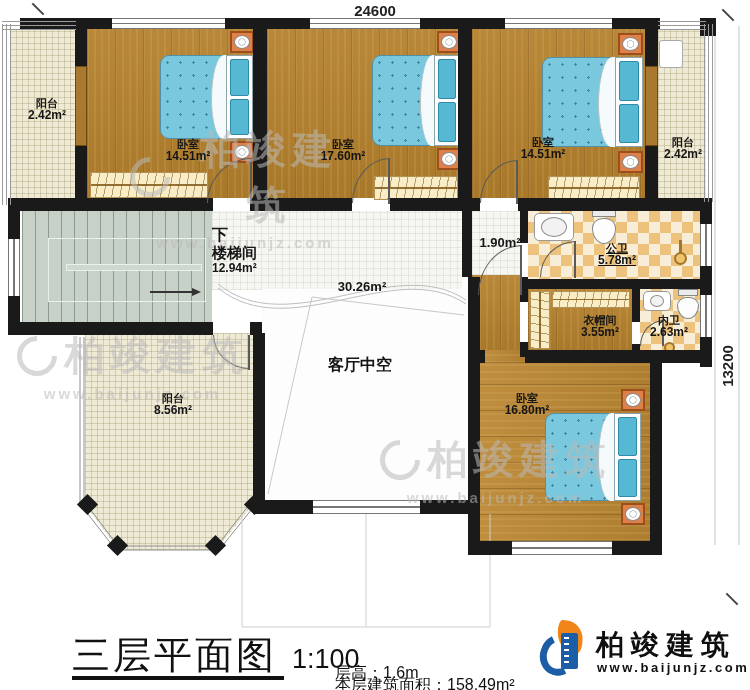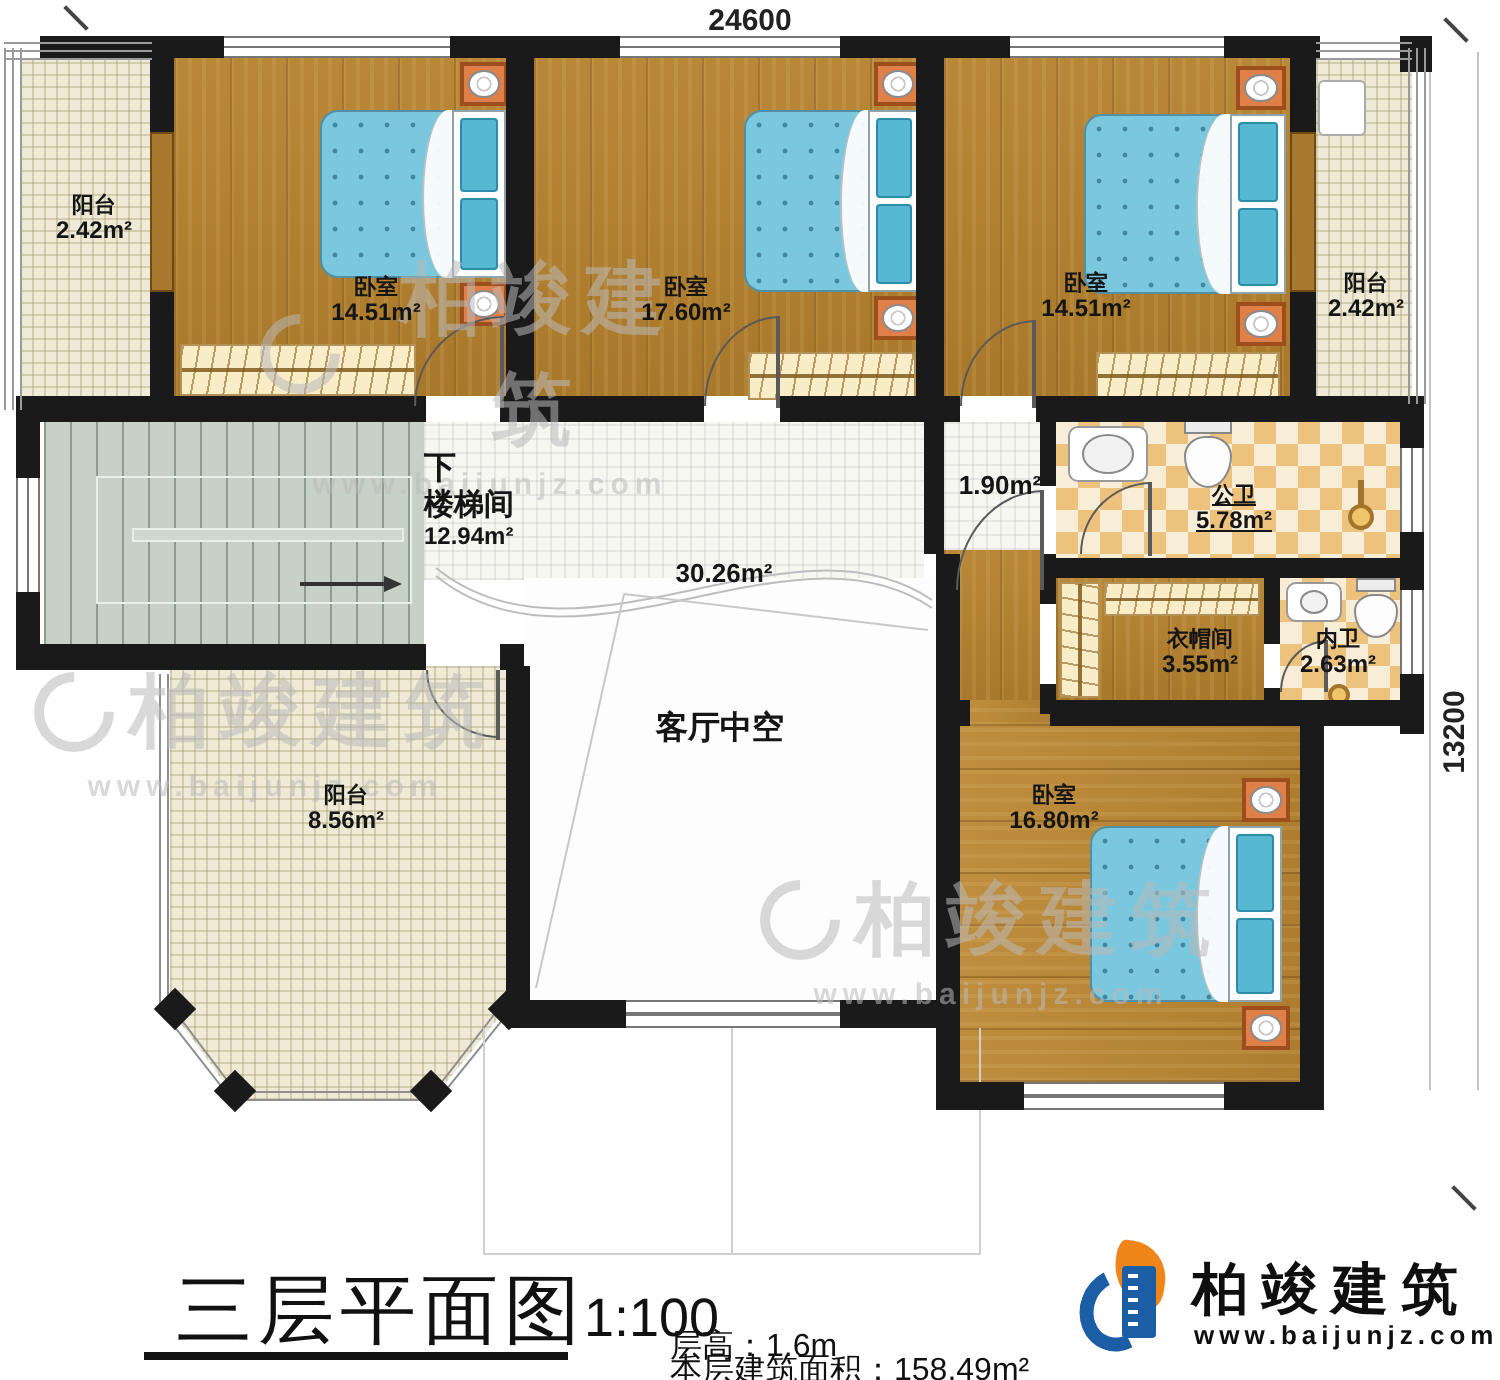--- a/index.html
+++ b/index.html
@@ -326,21 +326,21 @@
     <span class="ar">16.80m²</span>
   </div>
 
   <div class="abs dim" style="left:320px;top:2px;width:110px;height:16px;">24600</div>
   <div class="abs dim" style="left:692px;top:358px;width:70px;height:16px;transform:rotate(-90deg);">13200</div>
   <div class="abs tick" style="left:30px;top:8px;"></div>
   <div class="abs tick" style="left:720px;top:14px;"></div>
   <div class="abs tick" style="left:724px;top:598px;"></div>
 
   <div>
-    <div class="abs f-title" style="left:72px;top:630px;margin-left:16px;">三层平面图</div>
+    <div class="abs f-title" style="left:72px;top:630px;">三层平面图</div>
     <div class="abs f-underline" style="left:72px;top:676px;width:212px;height:4px;"></div>
     <div class="abs f-scale" style="left:292px;top:644px;">1:100</div>
     <div class="abs f-info" style="left:335px;top:630px;margin-top:45px;">
       <span>本层建筑面积：</span><span>158.49m²</span>
     </div>
     <div class="abs f-info" style="left:335px;top:663px;">
       <span>层高：</span><span>1.6m</span>
     </div>
     <div class="abs" style="left:540px;top:620px;width:48px;height:62px;">
       <div class="abs logo-swoosh" style="left:0;top:14px;"></div>

